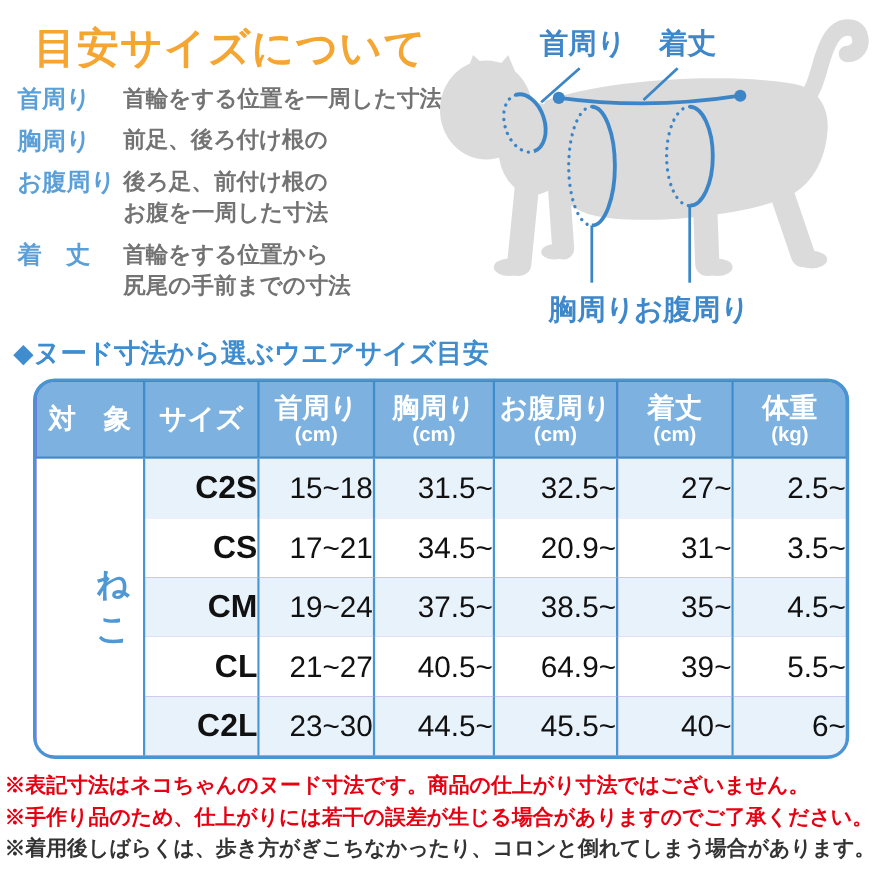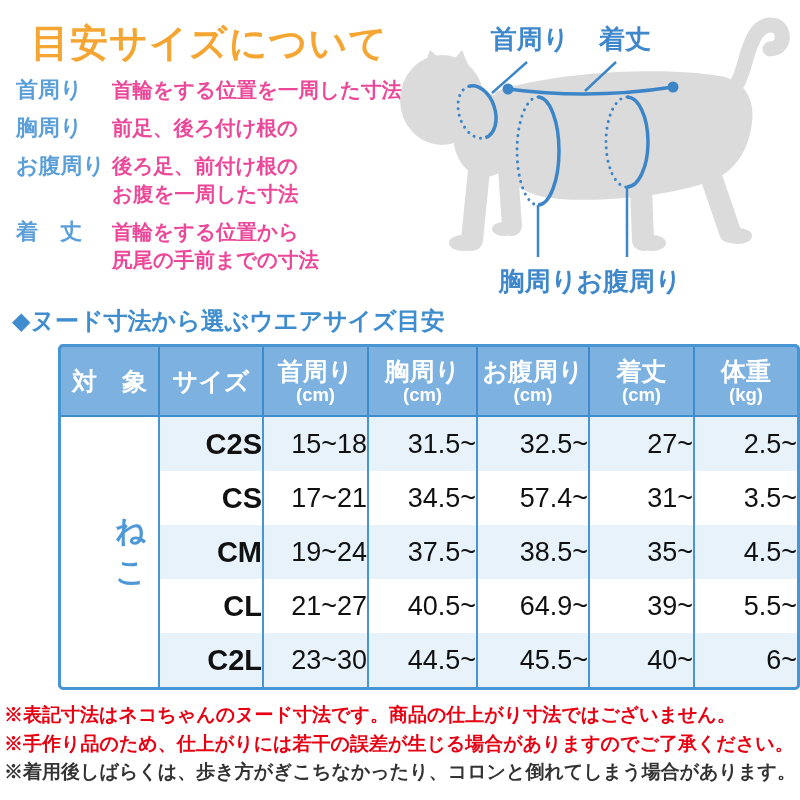--- a/index.html
+++ b/index.html
@@ -10,30 +10,30 @@
   }
   .title {
     position:absolute; left:31px; top:18px;
     font-size:38px; font-weight:bold; color:#f5a632; letter-spacing:1px;
   }
   .defs { position:absolute; left:16px; top:76px; width:392px; }
   .def-item { display:flex; margin-bottom:10px; }
   .def-term {
     width:96px; flex-shrink:0; color:#5b9fd9; font-size:22px; font-weight:bold; line-height:28px;
   }
-  .def-desc { font-size:20.5px; font-weight:bold; color:#ec4899; line-height:28px; }
+  .def-desc { font-size:20.5px; font-weight:bold; color:#737373; line-height:28px; }
   .cat-diagram { position:absolute; left:400px; top:0; width:400px; height:300px; }
   .diagram-label { font-size:26px; font-weight:bold; fill:#3d87ca; }
   .section-heading {
     position:absolute; left:12px; top:305px;
     font-size:24px; font-weight:bold; color:#3f8dce;
   }
   .table-wrap {
     position:absolute; left:30px; top:344px; width:742px;
-    border:3px solid #4795d3; border-radius:5px; overflow:hidden; background:#6d28d9;margin-left:28px;
+    border:3px solid #4795d3; border-radius:20px; overflow:hidden; background:#6d28d9;
   }
   table { width:100%; border-collapse:separate; border-spacing:0; table-layout:fixed; }
   thead tr { height:70px; }
   tbody tr { height:54px; }
   th {
     background:#7db1df; color:#fff; text-align:center; vertical-align:middle;
     border-right:2.5px solid #3e8ccb; border-bottom:2.5px solid #3e8ccb; font-weight:bold;
   }
   th:last-child { border-right:none;text-align:center; }
   .h-label { display:block; font-size:25px; line-height:27px; }
@@ -199,21 +199,21 @@
           <td>15~18</td>
           <td>31.5~</td>
           <td>32.5~</td>
           <td>27~</td>
           <td>2.5~</td>
         </tr>
         <tr>
           <td class="size">CS</td>
           <td>17~21</td>
           <td>34.5~</td>
-          <td>57.4~</td>
+          <td>20.9~</td>
           <td>31~</td>
           <td>3.5~</td>
         </tr>
         <tr class="stripe">
           <td class="size">CM</td>
           <td>19~24</td>
           <td>37.5~</td>
           <td>38.5~</td>
           <td>35~</td>
           <td>4.5~</td>

